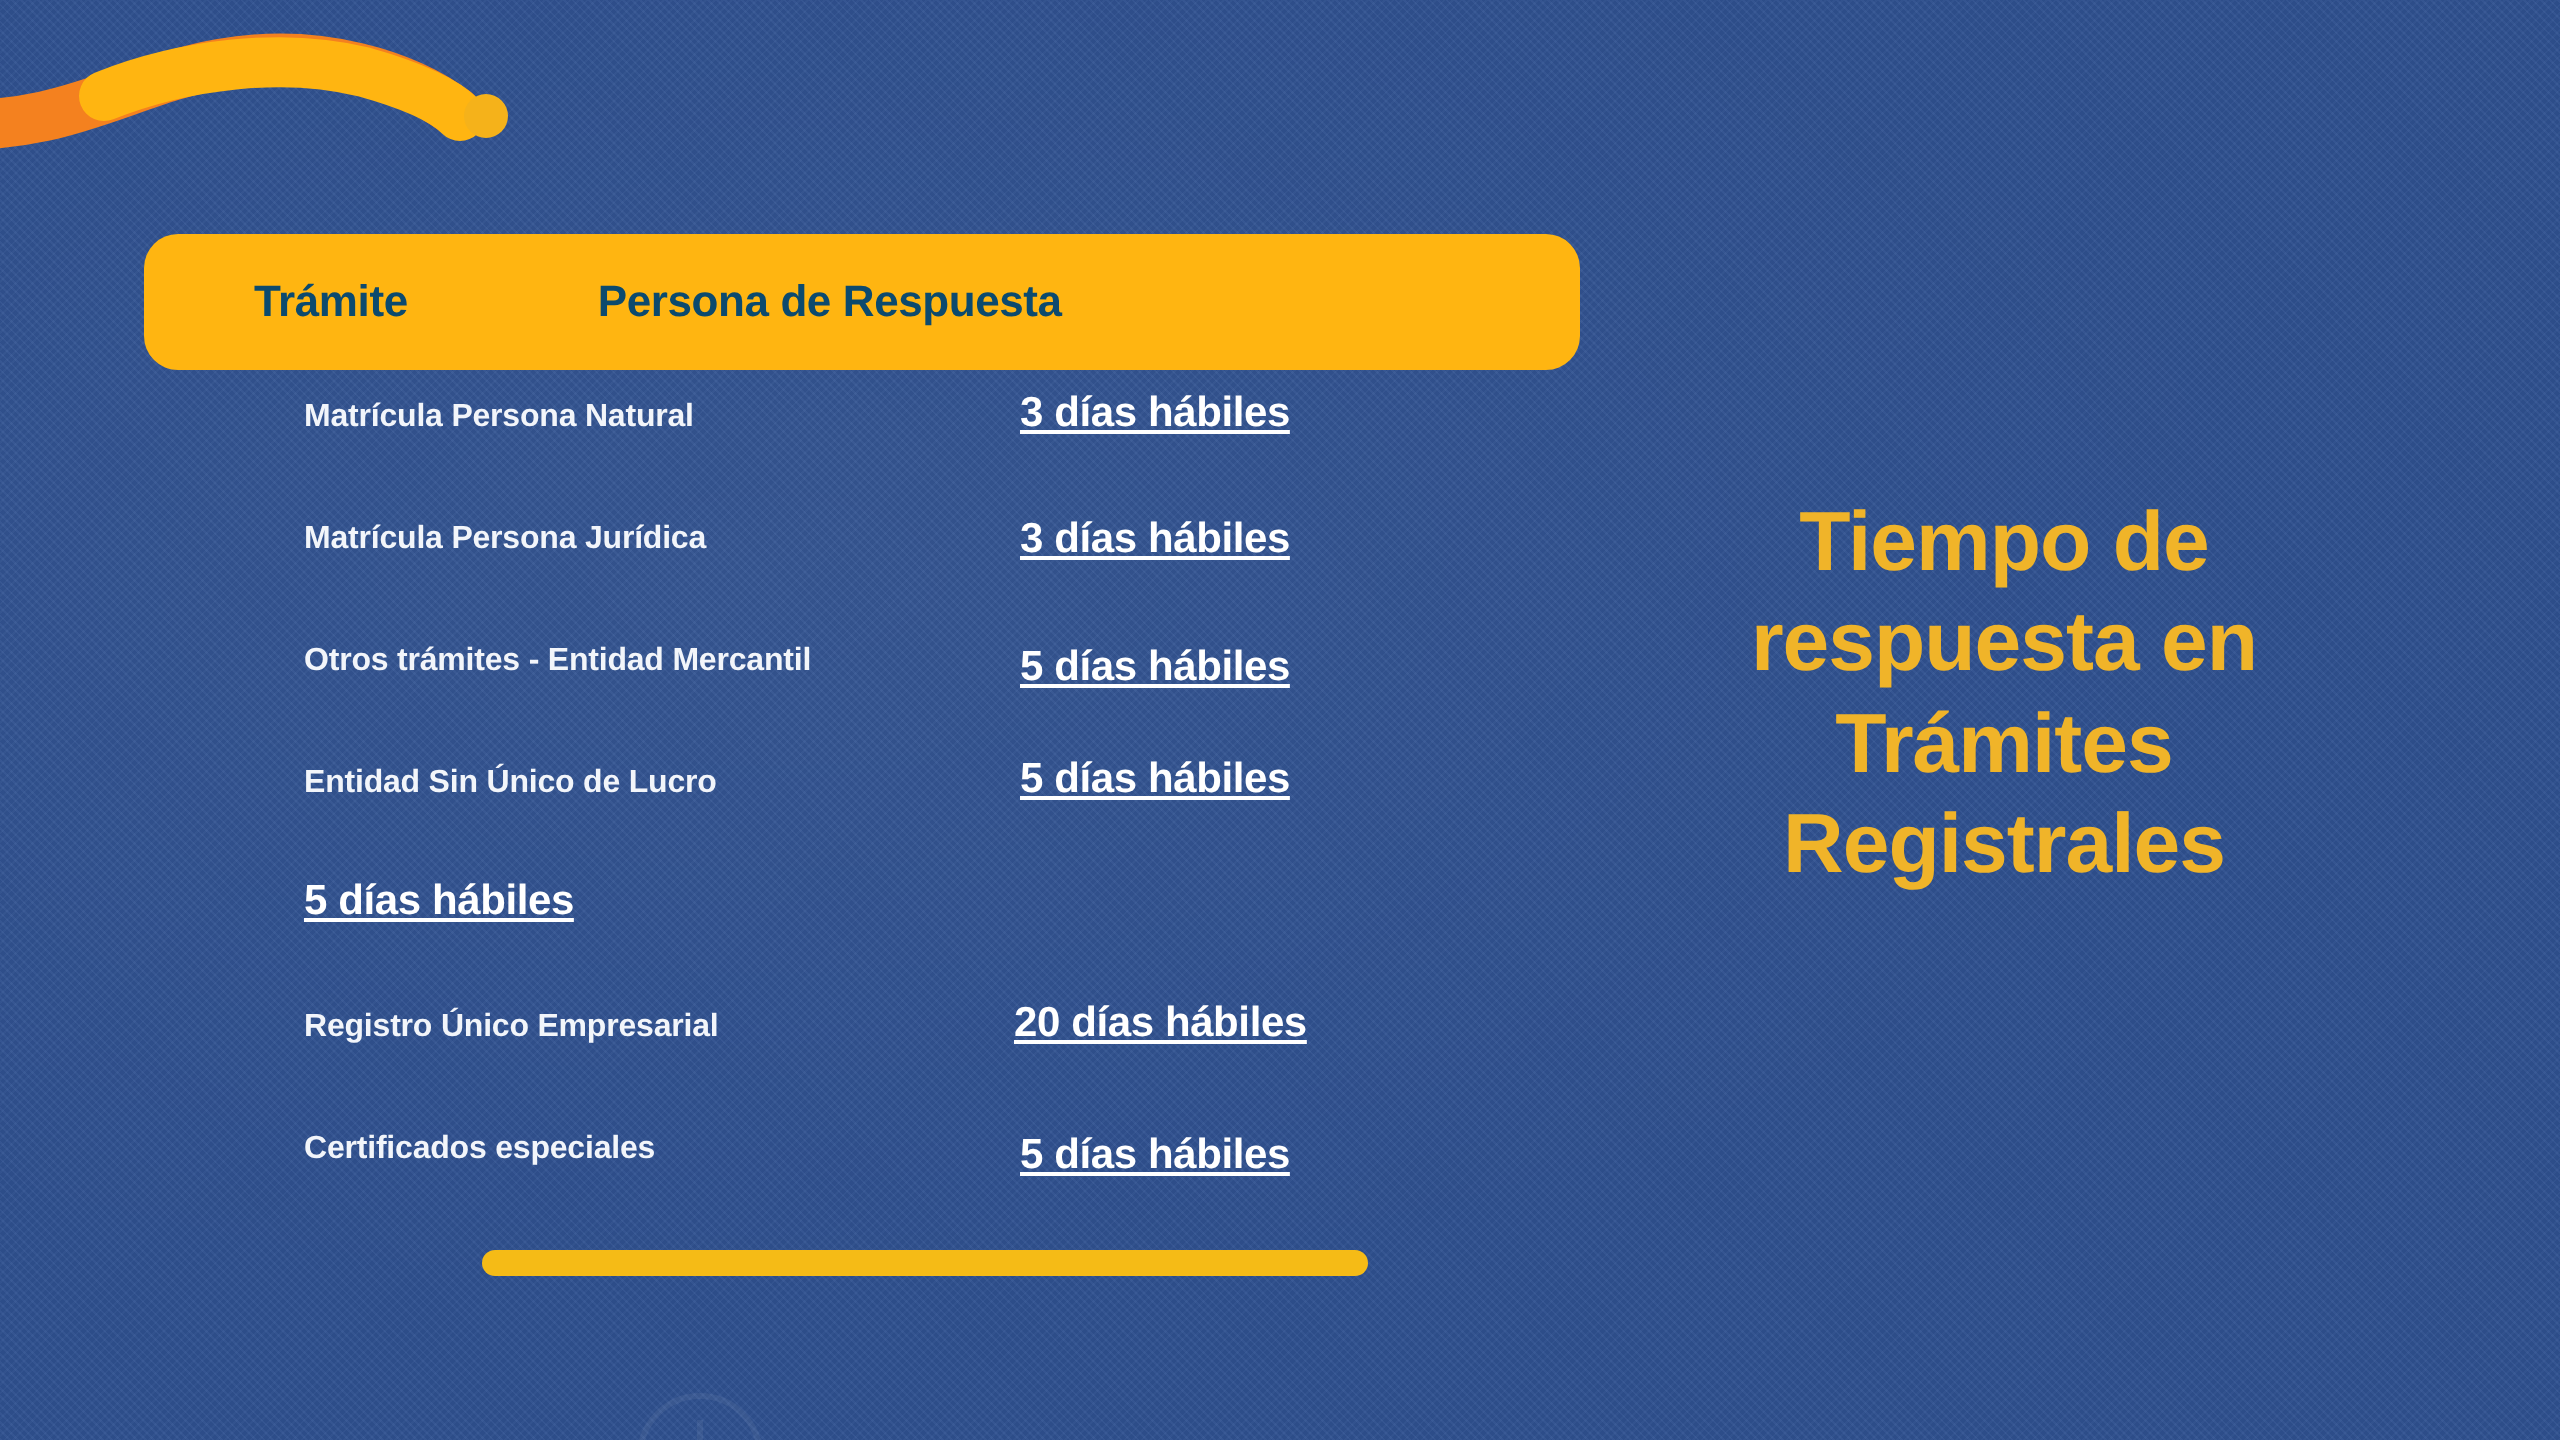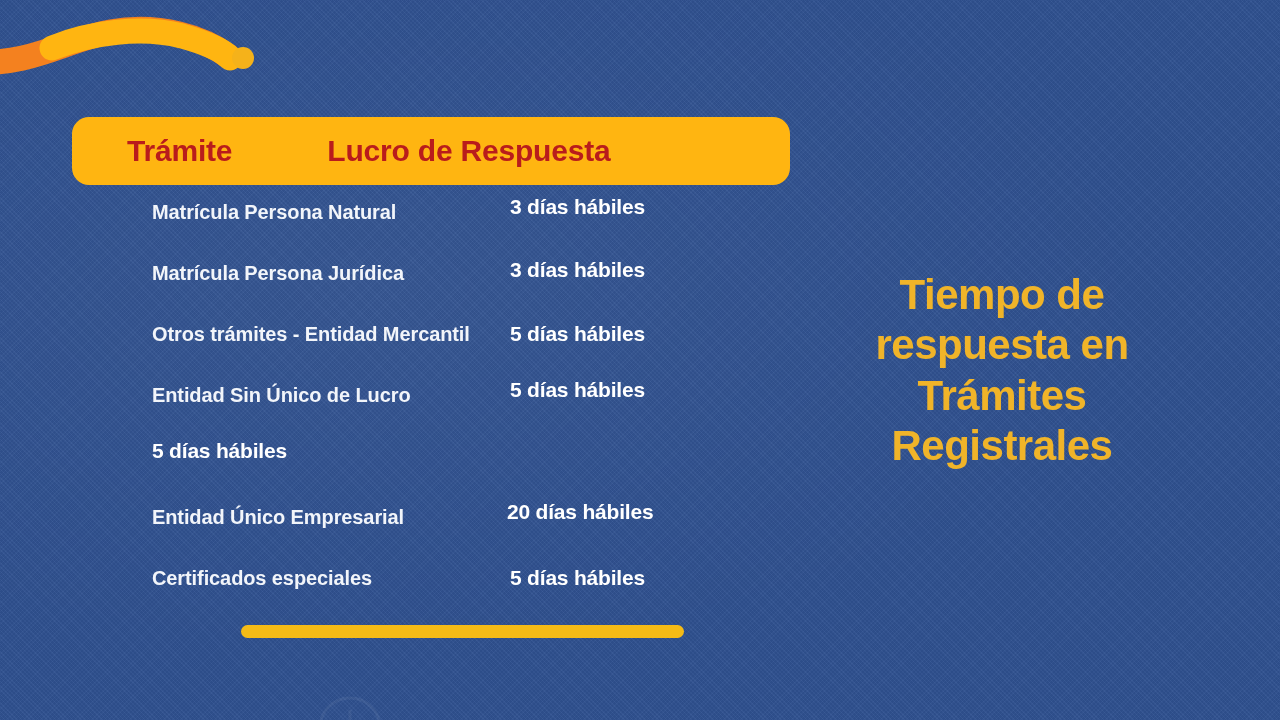--- a/index.html
+++ b/index.html
@@ -38,23 +38,23 @@
   #header-bar {
     position:absolute;
     left:72px; top:117px;
     width:718px; height:68px;
     background:#FFB511;
     border-radius:17px;
     display:flex;
     align-items:center;
   }
   #header-bar .h-cell {
-    color:#b91c1c;
+    color:#0c4a6e;
     font-weight:bold;
-    font-size:30px;
+    font-size:22px;
     letter-spacing:-0.2px;
     white-space:nowrap;
   }
   #header-bar .h-cell.tramite   { margin-left:55px; }
   #header-bar .h-cell.tiempo    { margin-left:95px; }
 
   
   #table {
     position:absolute;
     left:152px; top:196px;
@@ -62,33 +62,34 @@
   }
   .row {
     position:relative;
     display:flex;
     align-items:flex-start;
     height:61px;
   }
   .row .label {
     width:358px;
     color:#F2F5FA;
-    font-size:20px;
+    font-size:16px;
     font-weight:bold;
     line-height:1.62;
     letter-spacing:-0.1px;
   }
   .row .value {
     color:#FFFFFF;
     font-size:21px;
     font-weight:bold;
     line-height:1.0;
     white-space:nowrap;
     letter-spacing:-0.2px;
     padding-top:3px;
+    text-decoration:underline;
   }
   
   .row:nth-child(1) .value { margin-top:-3px; }
   .row:nth-child(2) .value { margin-top:-1px; }
   .row:nth-child(3) .value { margin-top: 2px; }
   .row:nth-child(4) .value { margin-top:-3px; }
   .row:nth-child(5) .value { margin-top:-3px; }
   .row:nth-child(6) .value { margin-top:-3px; margin-left:-3px; }
   .row:nth-child(7) .value { margin-top: 2px; }
 
@@ -97,21 +98,21 @@
     position:absolute;
     left:241px; top:625px;
     width:443px; height:13px;
     background:#F5BB16;
     border-radius:7px;
   }
 
   
   #title {
     position:absolute;
-    left:812px; top:270px;
+    left:812px; top:246px;
     width:380px;
     text-align:center;
     color:#F0B429;
     font-size:42px;
     font-weight:bold;
     line-height:1.2;
     letter-spacing:-0.5px;
   }
 
   
@@ -129,21 +130,21 @@
 <div id="slide">
 
   <svg id="swoosh" viewBox="0 0 270 82" xmlns="http://www.w3.org/2000/svg">
     <path d="M -22 58 C 40 62, 72 36, 118 28 C 168 19, 212 34, 236 52" stroke="#F4811F" stroke-width="25" stroke-linecap="round" fill="none"></path>
     <path d="M 60 44 C 100 28, 150 22, 190 32 C 215 39, 230 46, 238 54" stroke="#FFB511" stroke-width="25" stroke-linecap="round" fill="none"></path>
     <circle cx="251" cy="54" r="11" fill="#F5B21A"></circle>
   </svg>
 
   <div id="header-bar">
     <span class="h-cell tramite">Trámite</span>
-    <span class="h-cell tiempo">Lucro de Respuesta</span>
+    <span class="h-cell tiempo">Persona de Respuesta</span>
   </div>
 
   <div id="table">
 
     <div class="row">
       <span class="label">Matrícula Persona Natural</span>
       <span class="value">3 días hábiles</span>
     </div>
 
     <div class="row">
@@ -159,21 +160,21 @@
     <div class="row">
       <span class="label">Entidad Sin Único de Lucro</span>
       <span class="value">5 días hábiles</span>
     </div>
 
     <div class="row">
       <span class="value">5 días hábiles</span>
     </div>
 
     <div class="row">
-      <span class="label">Entidad Único Empresarial</span>
+      <span class="label">Registro Único Empresarial</span>
       <span class="value">20 días hábiles</span>
     </div>
 
     <div class="row">
       <span class="label">Certificados especiales</span>
       <span class="value">5 días hábiles</span>
     </div>
 
   </div>
 

